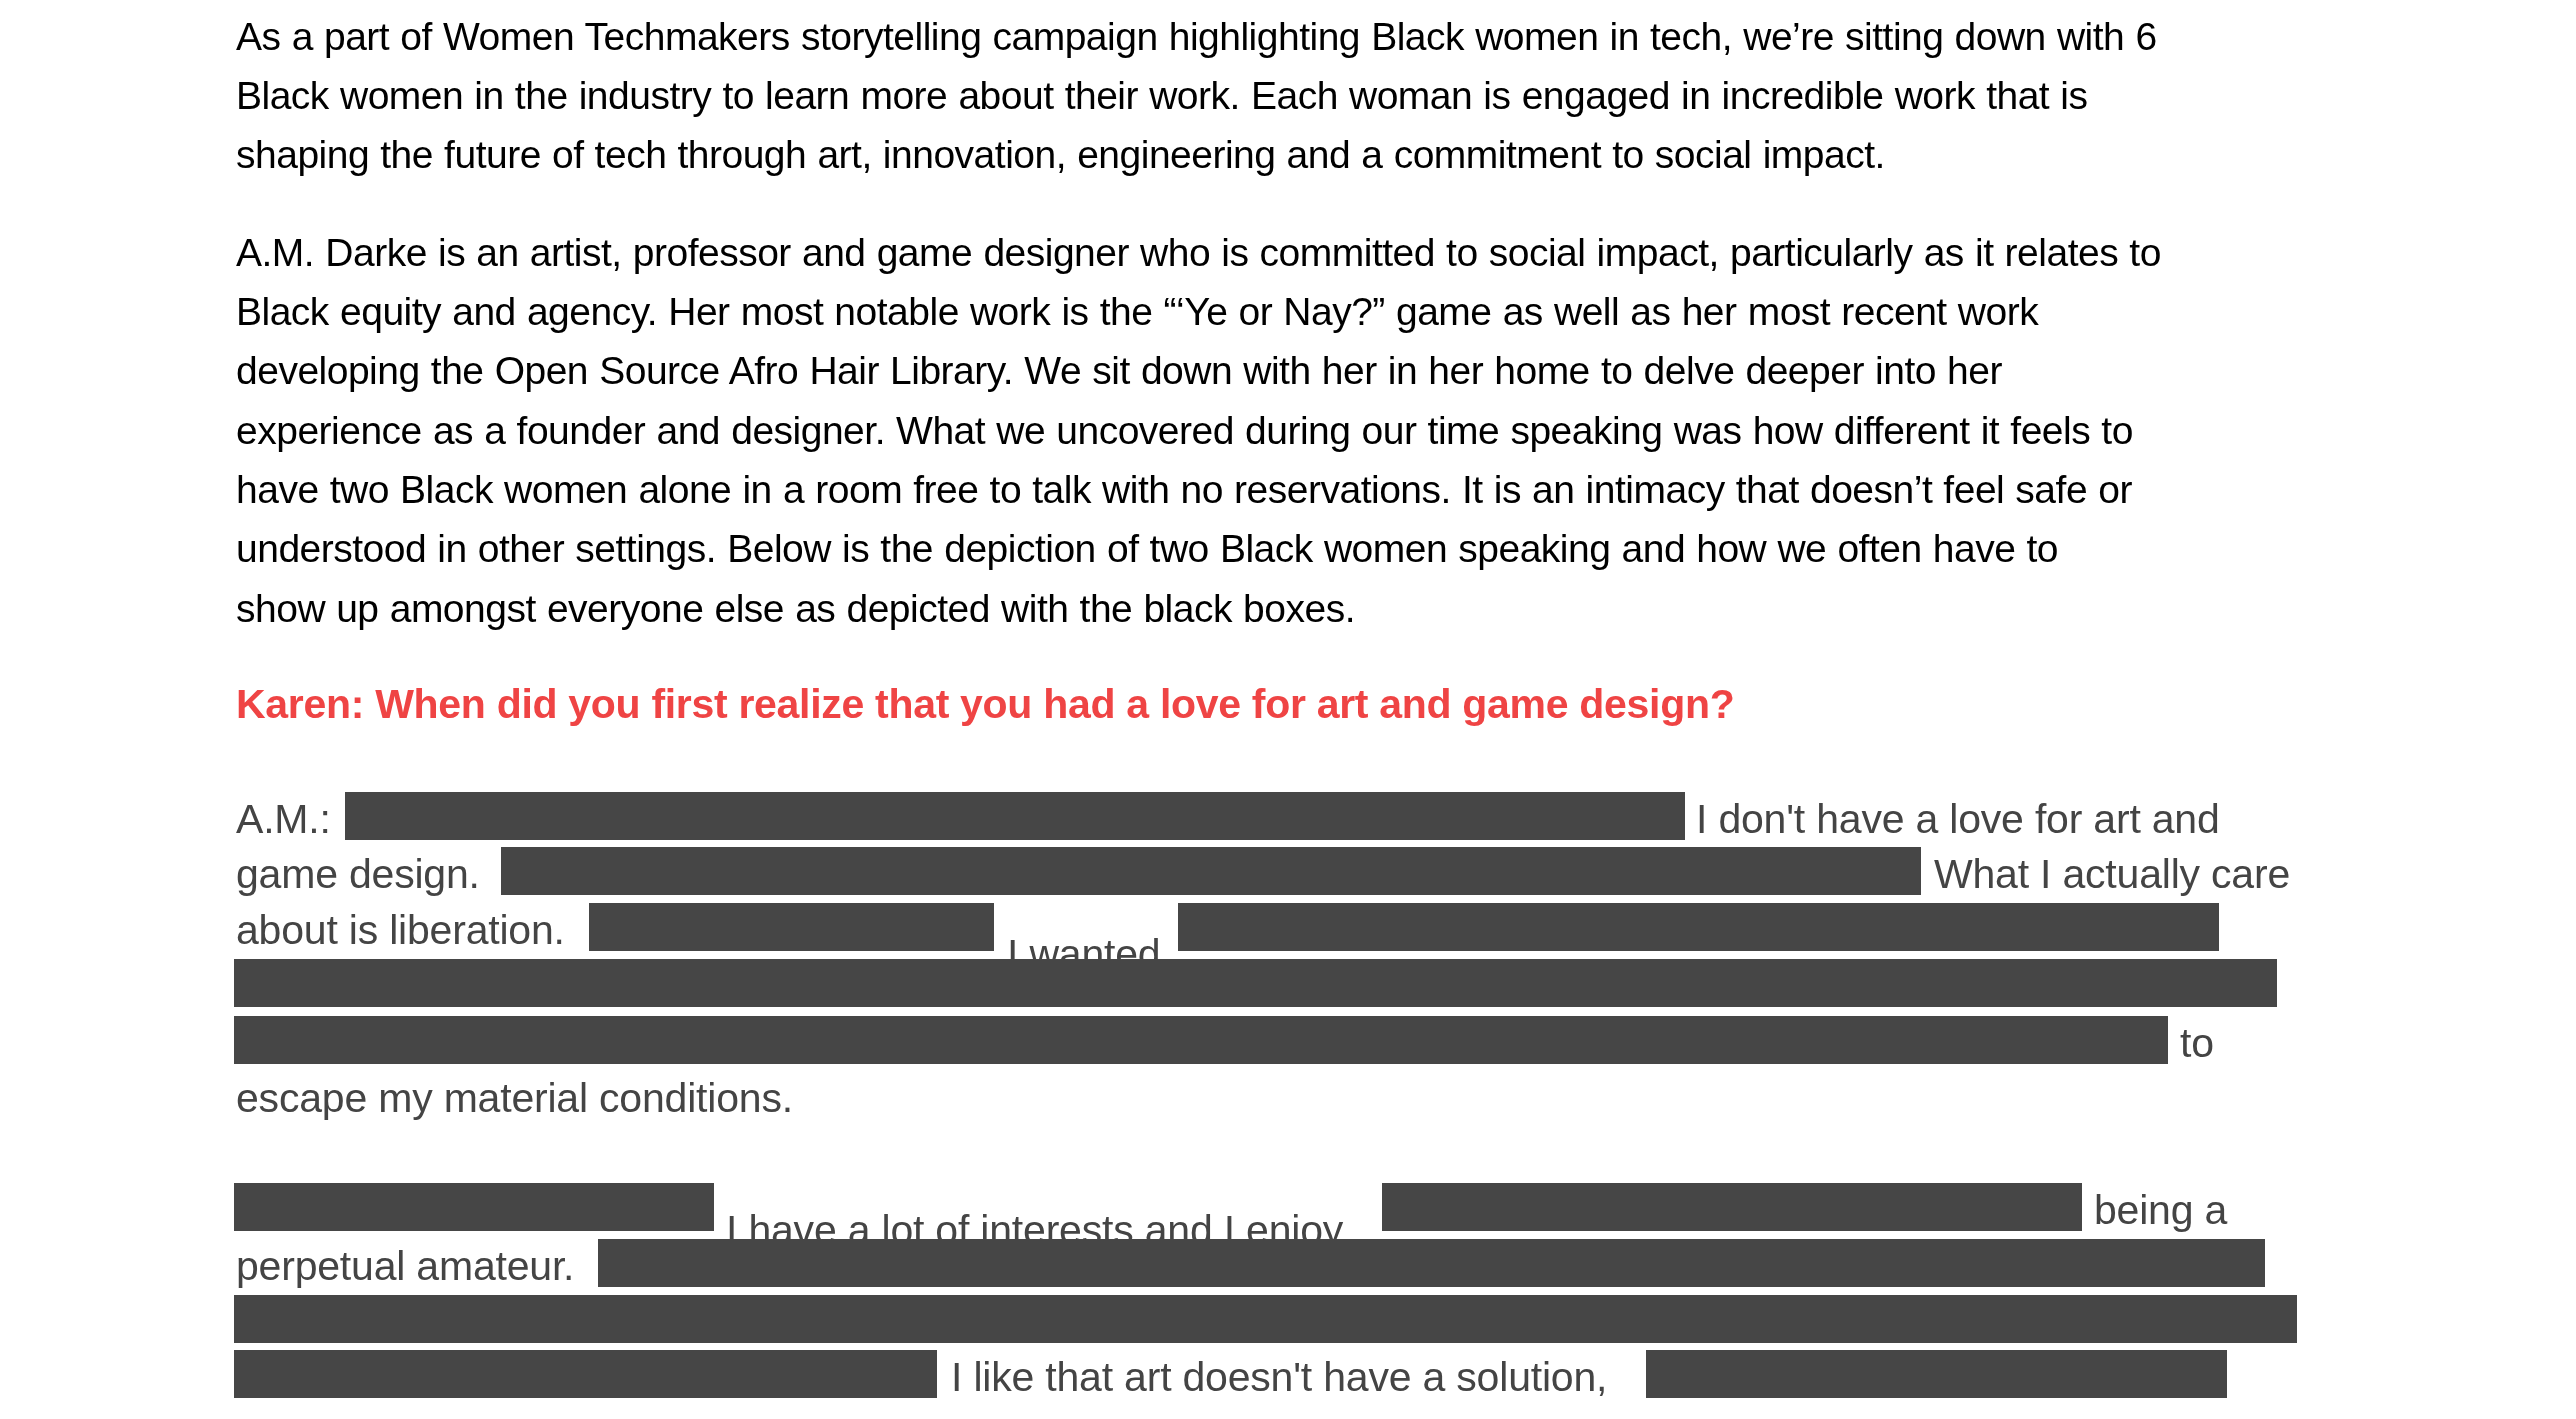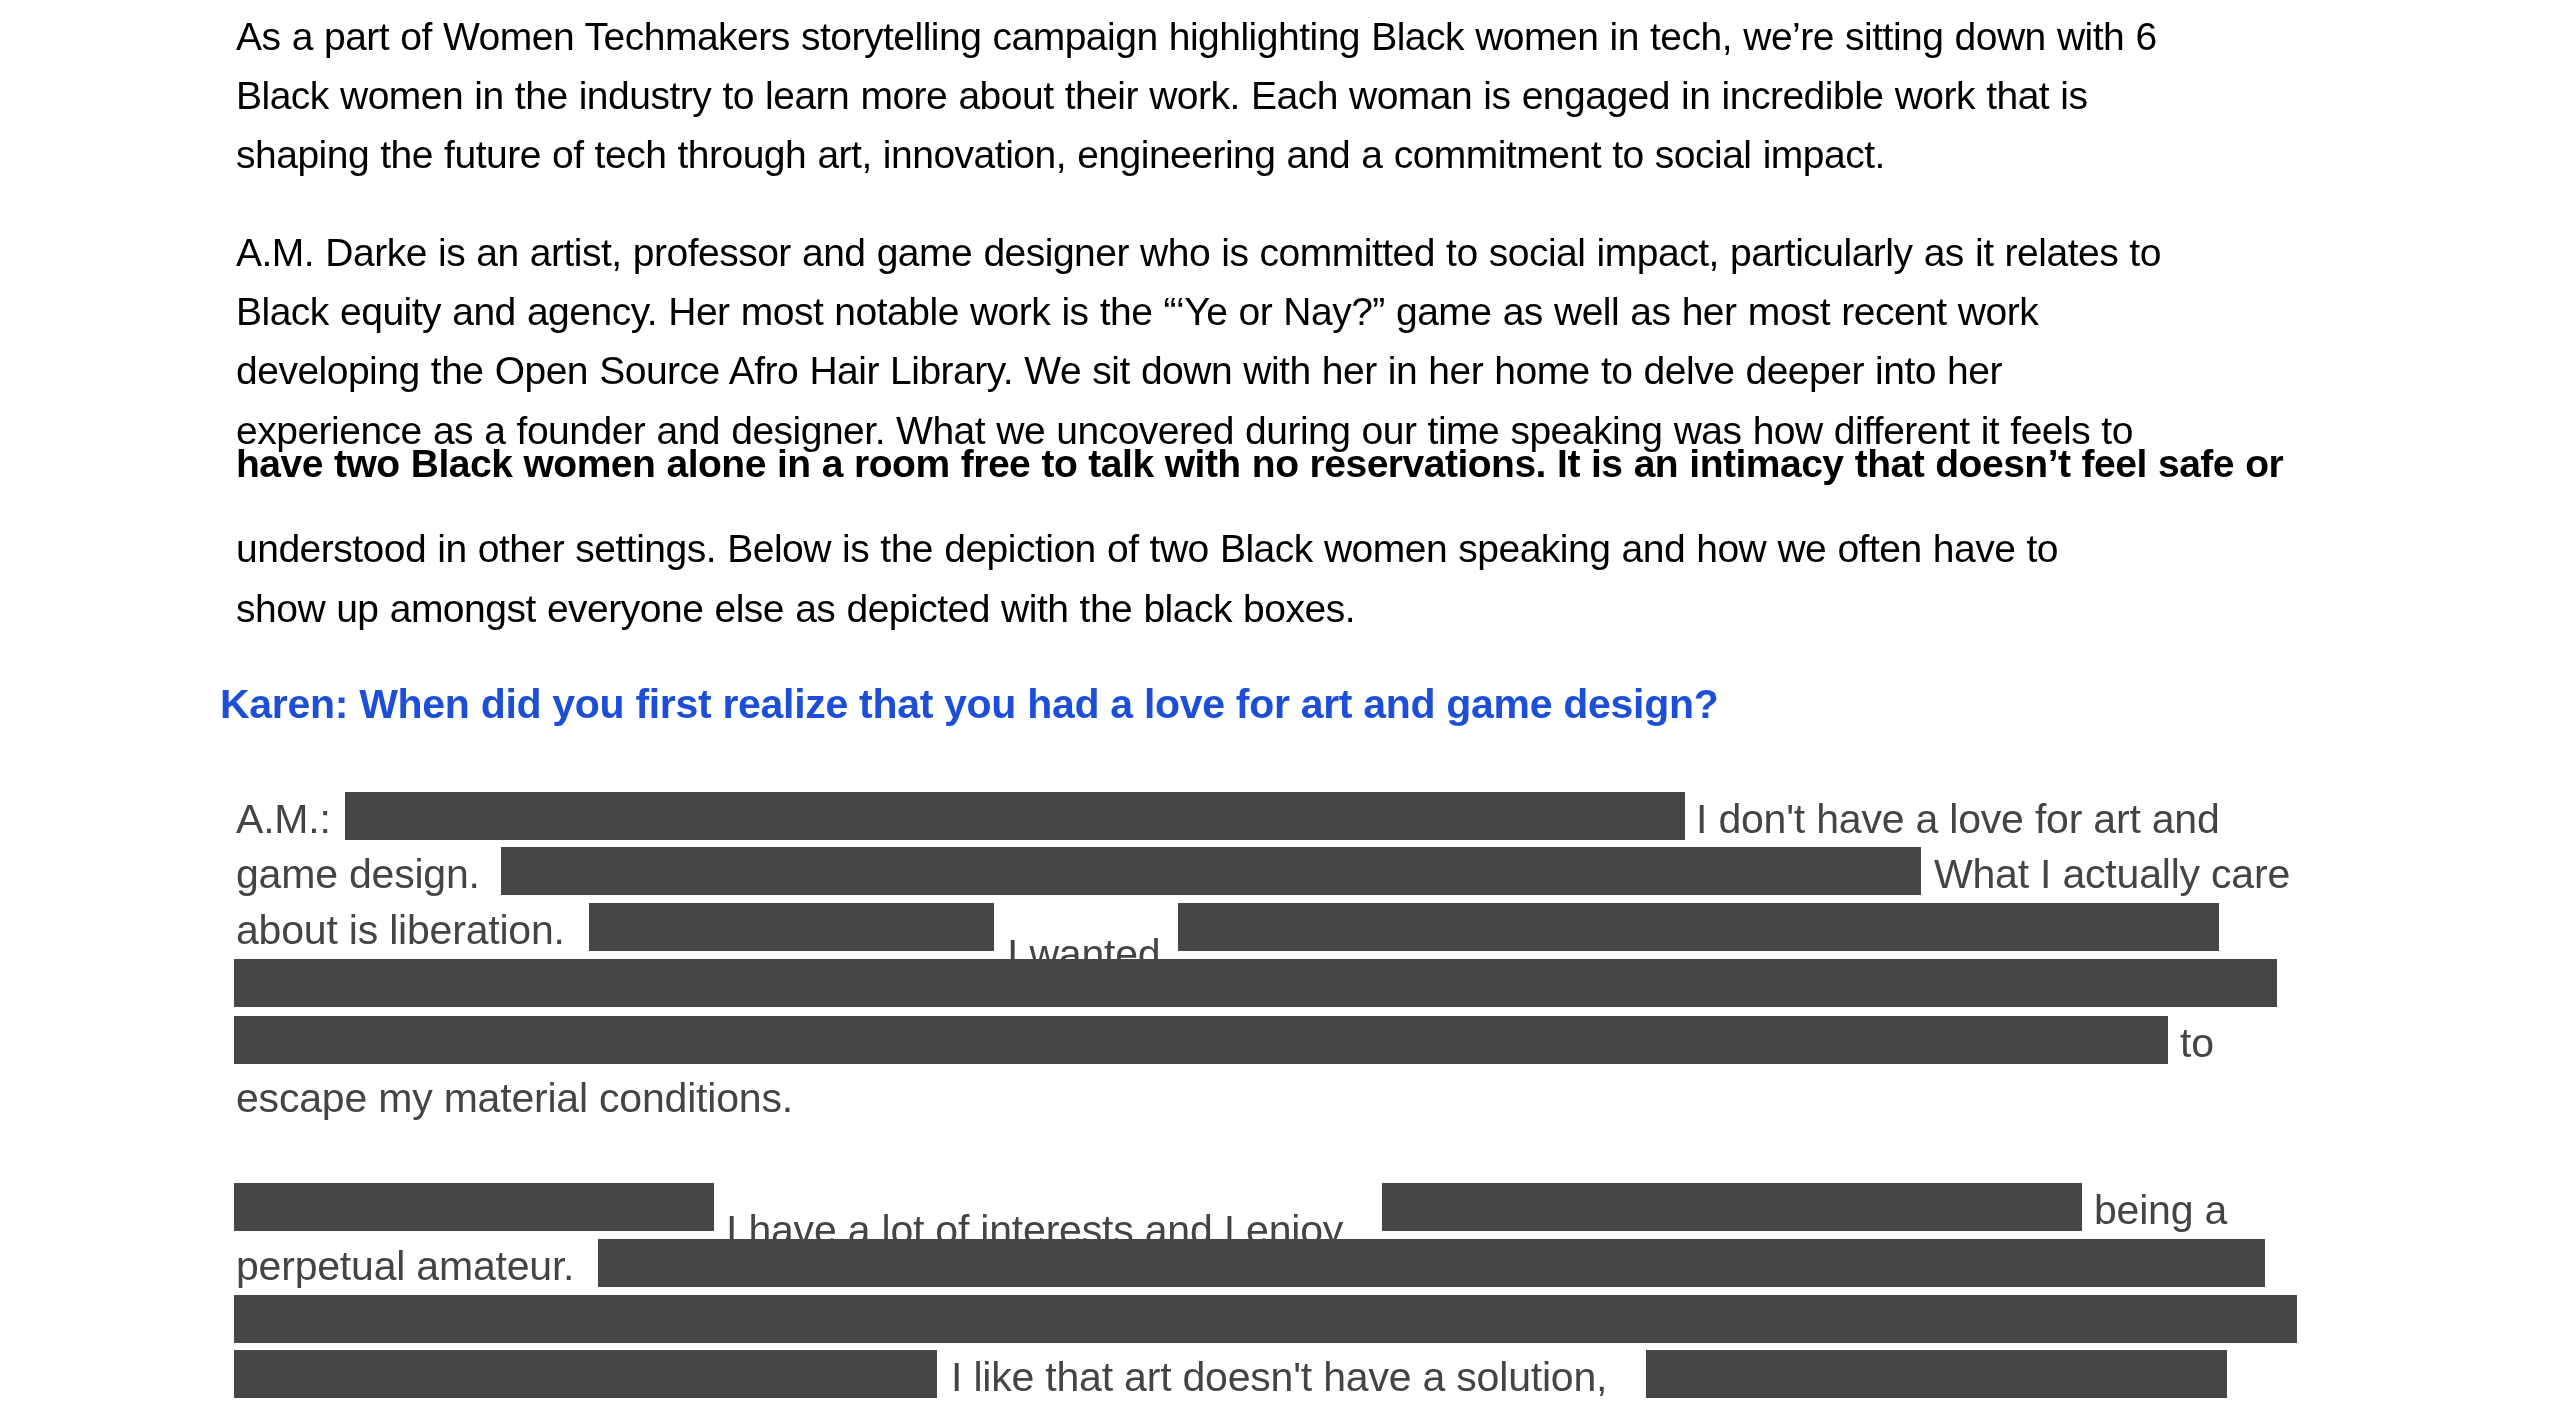--- a/index.html
+++ b/index.html
@@ -5,23 +5,23 @@
   html, body { margin: 0; padding: 0; background: #ffffff; }
   body { width: 2576px; height: 1420px; position: relative; overflow: hidden; }
   .intro {
     position: absolute; left: 236px; width: 2186px;
     font-family: "Liberation Sans", sans-serif;
     font-size: 39px; color: #000000;
     letter-spacing: -0.5px; word-spacing: 0.8px;
   }
   .intro .line { position: absolute; left: 0; white-space: nowrap; height: 47px; line-height: 47px; }
   .question {
-    position: absolute; left: 220px; top: 679px;
+    position: absolute; left: 236px; top: 679px;
     font-family: "Liberation Sans", sans-serif;
-    font-weight: bold; font-size: 41px; color: #1d4ed8;
+    font-weight: bold; font-size: 41px; color: #ef4444;
     white-space: nowrap; letter-spacing: -0.3px; line-height: 50px;
   }
   .answer { position: absolute; left: 0; top: 0; width: 2576px; height: 1420px; }
   .ans-line { position: absolute; height: 48px; }
   .run {
     position: absolute; top: 0; height: 48px; line-height: 55px;
     font-family: "Liberation Sans", sans-serif;
     font-size: 41px; color: #444444; white-space: nowrap; letter-spacing: -0.2px;
   }
   .redact { position: absolute; top: 0; height: 48px; background: #464646; }
@@ -33,21 +33,21 @@
   <div class="line" style="top:12.5px;">As a part of Women Techmakers storytelling campaign highlighting Black women in tech, we’re sitting down with 6</div>
   <div class="line" style="top:72px;">Black women in the industry to learn more about their work.  Each woman is engaged in incredible work that is</div>
   <div class="line" style="top:131px;">shaping the future of tech through art, innovation, engineering and a commitment to social impact.</div>
 </div>
 
 <div class="intro" style="top:0px;">
   <div class="line" style="top:229px;">A.M. Darke is an artist, professor and game designer who is committed to social impact, particularly as it relates to</div>
   <div class="line" style="top:288px;">Black equity and agency. Her most notable work is the “‘Ye or Nay?” game as well as her most recent work</div>
   <div class="line" style="top:347px;">developing the Open Source Afro Hair Library. We sit down with her in her home to delve deeper into her</div>
   <div class="line" style="top:407px;">experience as a founder and designer. What we uncovered during our time speaking was how different it feels to</div>
-  <div class="line" style="top:440px;font-weight:bold;">have two Black women alone in a room free to talk with no reservations. It is an intimacy that doesn’t feel safe or</div>
+  <div class="line" style="top:466px;">have two Black women alone in a room free to talk with no reservations. It is an intimacy that doesn’t feel safe or</div>
   <div class="line" style="top:525px;">understood in other settings. Below is the depiction of two Black women speaking and how we often have to</div>
   <div class="line" style="top:585px;">show up amongst everyone else as depicted with the black boxes.</div>
 </div>
 
 <div class="question">Karen: When did you first realize that you had a love for art and game design?</div>
 
 <div class="answer">
 
   <div class="ans-line" style="top:792px; left:0;">
     <span class="run" style="left:236px;text-align:center;">A.M.:</span>

